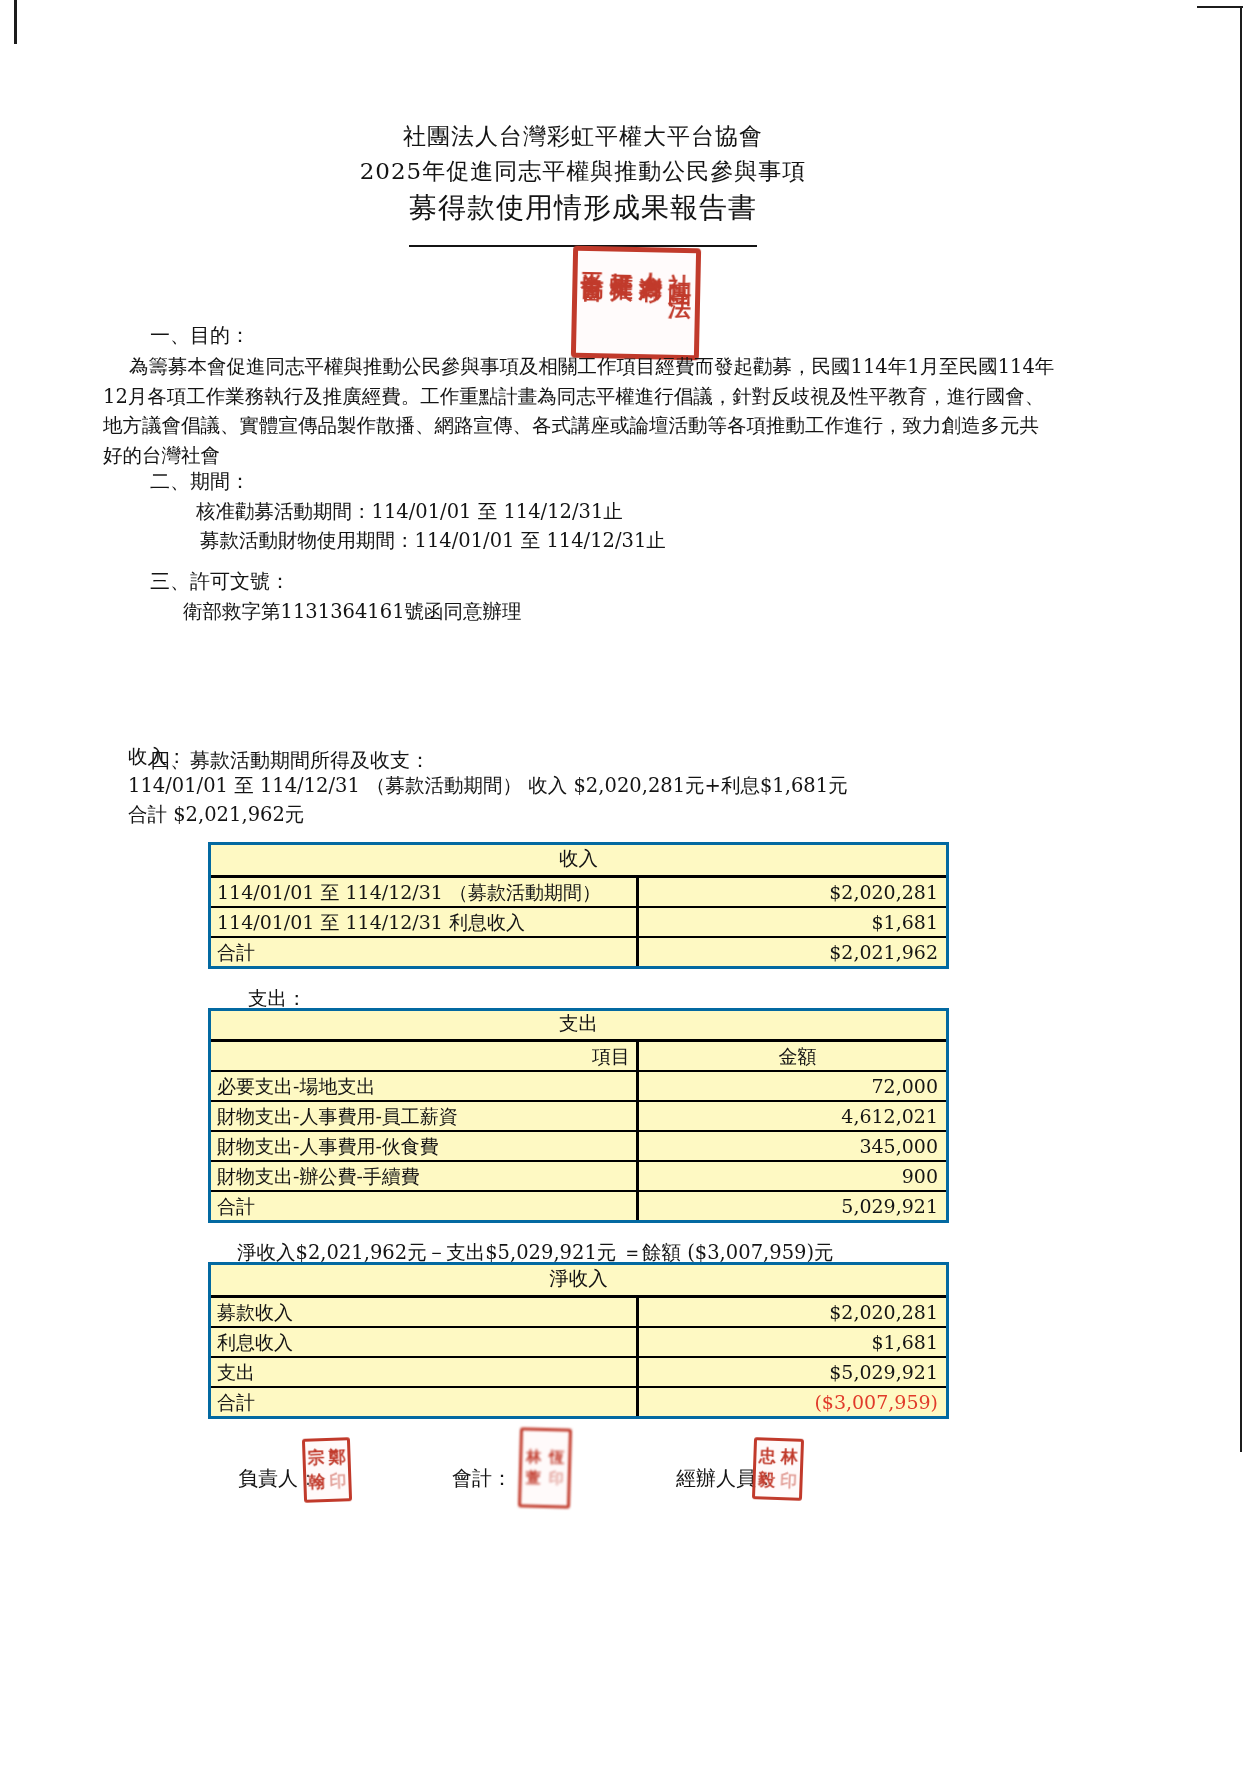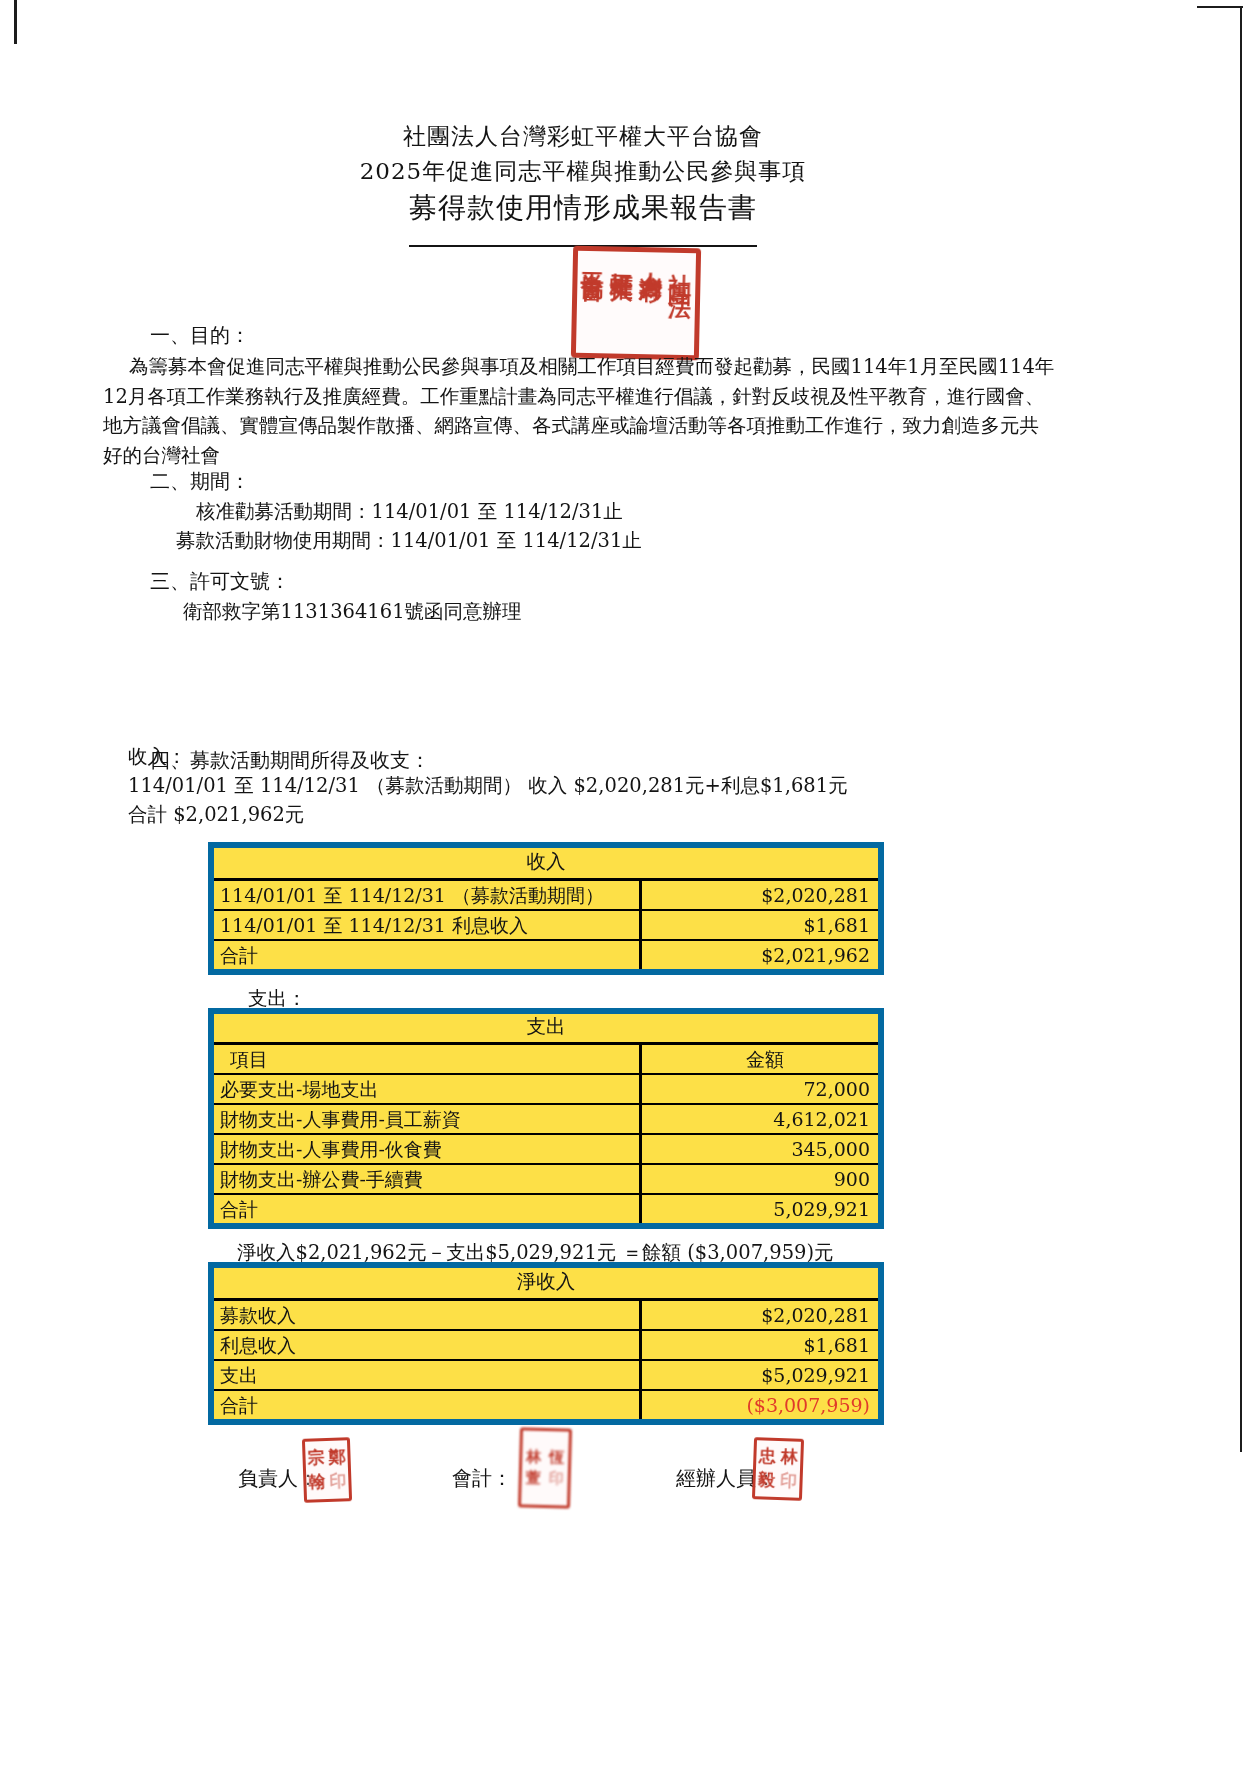--- a/index.html
+++ b/index.html
@@ -21,28 +21,28 @@
   .orgcol{writing-mode:vertical-rl;text-orientation:upright;font-size:23px;line-height:1.05;
           font-weight:700;color:#c13a2b;letter-spacing:2px;}
   .orgcol.c0{letter-spacing:11px;}
   
   .h{font-size:20px;}
   .bodyline{font-size:19.5px;line-height:29px;white-space:nowrap;}
   .para{left:103px;top:352px;width:980px;font-size:19.5px;}
   .para div{line-height:29.5px;white-space:nowrap;}
   .para div:first-child{text-indent:26px;}
   
-  .tbl{left:208px;width:676px;border:6px solid #0369a1;box-sizing:border-box;background:#fde047;}
+  .tbl{left:208px;width:741px;border:3px solid #0369a1;box-sizing:border-box;background:#fef9c3;}
   .tbl .ttl{height:30px;line-height:28px;text-align:center;font-size:19.5px;border-bottom:3px solid #000;}
   .trow{display:flex;height:28px;border-bottom:2.5px solid #000;font-size:19px;gap:14px;}
   .trow:last-child{border-bottom:none;}
   .tc-item{width:428px;border-right:3px solid #000;box-sizing:border-box;padding:1px 6px 0 6px;line-height:26px;
            overflow:hidden;white-space:nowrap;}
   .tc-amt{flex:1;text-align:right;padding:1px 8px 0 4px;line-height:26px;white-space:nowrap;}
-  .tc-center{text-align:left;padding-left:16px;}
+  .tc-center{text-align:right;padding-left:16px;}
   .neg{color:#e03a2a;}
   .ttl28{height:28px !important;line-height:26px !important;}
   
   .sig-label{font-size:20px;}
   .sigseal{border:3px solid #c13a2b;box-sizing:border-box;display:flex;flex-wrap:wrap;align-content:center;
            color:#c13a2b;font-weight:700;border-radius:3px;background:rgba(255,240,238,0.3);}
   .sigseal span{width:50%;text-align:center;line-height:1.4;}
   .sigseal span:nth-child(4){opacity:.45;}
   .seal-resp{left:303px;top:1438px;width:48px;height:64px;font-size:17px;transform:rotate(-2deg);filter:blur(0.5px);}
   .seal-acct{left:519px;top:1428px;width:52px;height:80px;font-size:15px;transform:rotate(1.5deg);filter:blur(1.2px);}
@@ -71,21 +71,21 @@
   <div class="abs h" style="left:150px;top:322px;">一、目的：</div>
   <div class="abs para">
     <div>為籌募本會促進同志平權與推動公民參與事項及相關工作項目經費而發起勸募，民國114年1月至民國114年</div>
     <div>12月各項工作業務執行及推廣經費。工作重點計畫為同志平權進行倡議，針對反歧視及性平教育，進行國會、</div>
     <div>地方議會倡議、實體宣傳品製作散播、網路宣傳、各式講座或論壇活動等各項推動工作進行，致力創造多元共</div>
     <div>好的台灣社會</div>
   </div>
 
   <div class="abs h" style="left:150px;top:468px;">二、期間：</div>
   <div class="abs bodyline" style="left:196px;top:497px;">核准勸募活動期間：114/01/01 至 114/12/31止</div>
-  <div class="abs bodyline" style="left:176px;top:526px;">募款活動財物使用期間：114/01/01 至 114/12/31止</div>
+  <div class="abs bodyline" style="left:200px;top:526px;">募款活動財物使用期間：114/01/01 至 114/12/31止</div>
 
   <div class="abs h" style="left:150px;top:568px;">三、許可文號：</div>
   <div class="abs bodyline" style="left:183px;top:597px;">衛部救字第1131364161號函同意辦理</div>
 
   <div class="abs h" style="left:150px;top:712px;margin-top:35px;">四、募款活動期間所得及收支：</div>
   <div class="abs bodyline" style="left:128px;top:742px;">收入：</div>
   <div class="abs bodyline" style="left:128px;top:771px;">114/01/01 至 114/12/31 （募款活動期間） 收入 $2,020,281元+利息$1,681元</div>
   <div class="abs bodyline" style="left:128px;top:800px;">合計 $2,021,962元</div>
 
   <div class="abs tbl" style="top:842px;">

